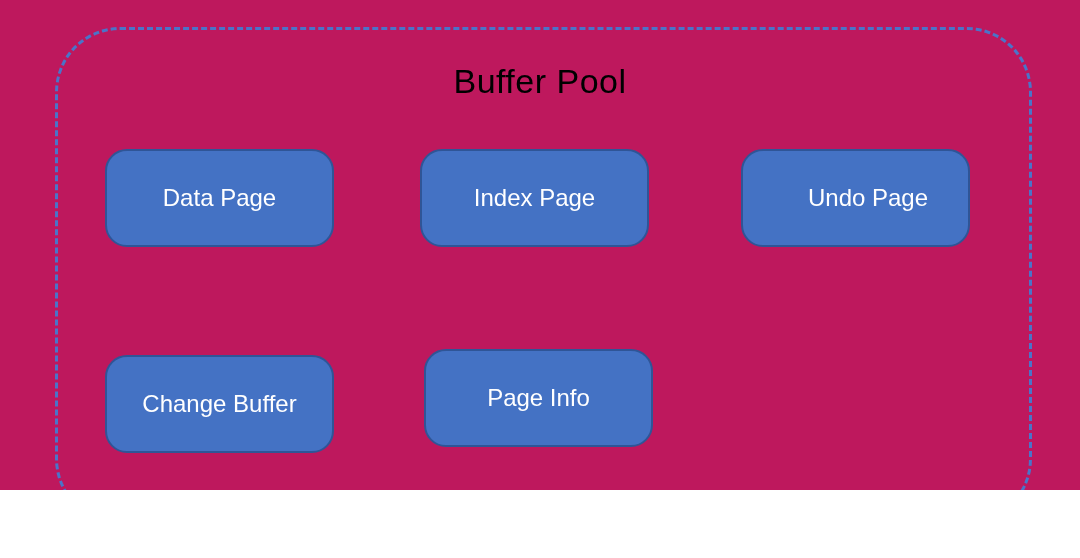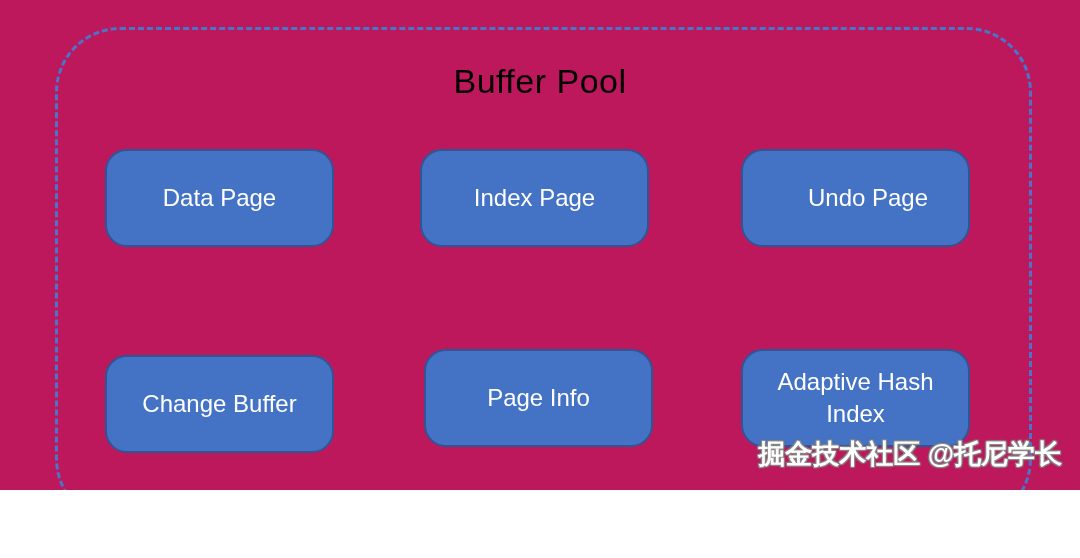--- a/index.html
+++ b/index.html
@@ -87,16 +87,14 @@
   <div class="box b0">Data Page</div>
 
   <div class="box b1">Index Page</div>
 
   <div class="box b2">Undo Page</div>
 
   <div class="box b3">Change Buffer</div>
 
   <div class="box b4">Page Info</div>
 
-  <div class="box b5">Adaptive Hash Index</div>
 
-  <div class="watermark">掘金技术社区 @托尼学长</div>
 </div>
 
 </body></html>

